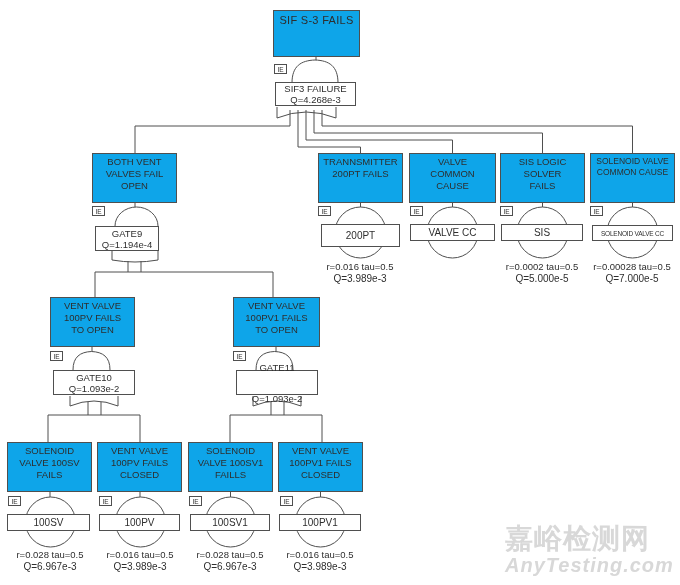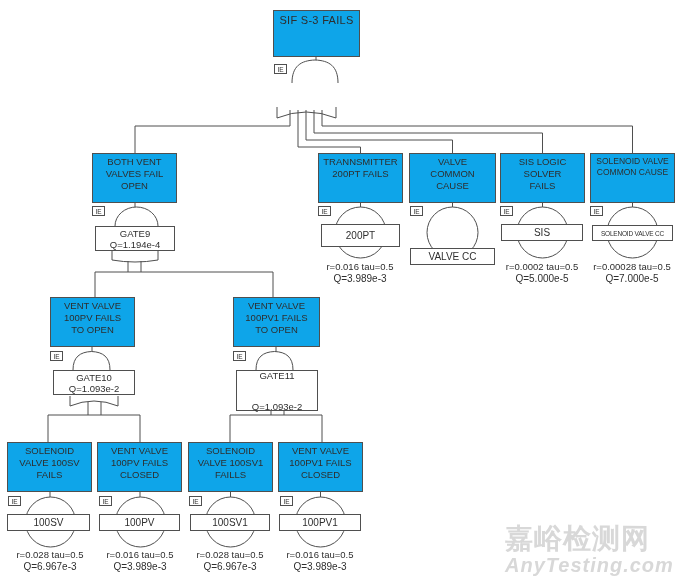--- a/index.html
+++ b/index.html
@@ -101,20 +101,24 @@
     <path class="ln" d="M320.5,492 V497"></path>
 
     <circle class="shape" cx="50.5" cy="522" r="25"></circle>
     <circle class="shape" cx="140.5" cy="522" r="25"></circle>
     <circle class="shape" cx="230.5" cy="522" r="25"></circle>
     <circle class="shape" cx="320.5" cy="522" r="25"></circle>
   </svg>
 
   <div class="box rootbox" style="left:273px;top:10px;width:87px;height:47px;">SIF S-3 FAILS</div>
   <div class="ie-tag" style="left:274px;top:64px;">IE</div>
+  <div class="gate-label" style="left:275px;top:82px;width:81px;height:24px;">
+    <span>SIF3 FAILURE</span>
+    <span>Q=4.268e-3</span>
+  </div>
 
   <div class="box" style="left:92px;top:153px;width:85px;height:50px;">BOTH VENT
 VALVES FAIL
 OPEN</div>
   <div class="box" style="left:318px;top:153px;width:85px;height:50px;">TRANNSMITTER
 200PT FAILS</div>
   <div class="box" style="left:409px;top:153px;width:87px;height:50px;">VALVE
 COMMON
 CAUSE</div>
   <div class="box" style="left:500px;top:153px;width:85px;height:50px;">SIS LOGIC
@@ -122,27 +126,27 @@
 FAILS</div>
   <div class="box smalltxt" style="left:590px;top:153px;width:85px;height:50px;">SOLENOID VALVE
 COMMON CAUSE</div>
 
   <div class="ie-tag" style="left:92px;top:206px;">IE</div>
   <div class="ie-tag" style="left:318px;top:206px;">IE</div>
   <div class="ie-tag" style="left:410px;top:206px;">IE</div>
   <div class="ie-tag" style="left:500px;top:206px;">IE</div>
   <div class="ie-tag" style="left:590px;top:206px;">IE</div>
 
-  <div class="gate-label" style="left:95px;top:226px;width:80px;height:25px;">
+  <div class="gate-label" style="left:95px;top:226px;width:64px;height:25px;">
     <span>GATE9</span>
     <span>Q=1.194e-4</span>
   </div>
 
   <div class="event-label" style="left:321px;top:224px;width:79px;height:23px;">200PT</div>
-  <div class="event-label" style="left:410px;top:224px;width:85px;height:17px;margin-top:24px;">VALVE CC</div>
+  <div class="event-label" style="left:410px;top:224px;width:85px;height:17px;">VALVE CC</div>
   <div class="event-label" style="left:501px;top:224px;width:82px;height:17px;">SIS</div>
   <div class="event-label tiny" style="left:592px;top:225px;width:81px;height:16px;">SOLENOID VALVE CC</div>
 
   <div class="stats" style="left:305px;top:261px;">
     <span class="r">r=0.016 tau=0.5</span>
     <span class="q">Q=3.989e-3</span>
   </div>
   <div class="stats" style="left:487px;top:261px;">
     <span class="r">r=0.0002 tau=0.5</span>
     <span class="q">Q=5.000e-5</span>
@@ -158,21 +162,21 @@
   <div class="box" style="left:233px;top:297px;width:87px;height:50px;">VENT VALVE
 100PV1 FAILS
 TO OPEN</div>
   <div class="ie-tag" style="left:50px;top:351px;">IE</div>
   <div class="ie-tag" style="left:233px;top:351px;">IE</div>
 
   <div class="gate-label" style="left:53px;top:370px;width:82px;height:25px;">
     <span>GATE10</span>
     <span>Q=1.093e-2</span>
   </div>
-  <div class="gate-label" style="left:236px;top:370px;width:82px;height:41px;gap:20px;">
+  <div class="gate-label" style="left:236px;top:370px;width:82px;height:25px;gap:20px;">
     <span>GATE11</span>
     <span>Q=1.093e-2</span>
   </div>
 
   <div class="box" style="left:7px;top:442px;width:85px;height:50px;">SOLENOID
 VALVE 100SV
 FAILS</div>
   <div class="box" style="left:97px;top:442px;width:85px;height:50px;">VENT VALVE
 100PV FAILS
 CLOSED</div>

